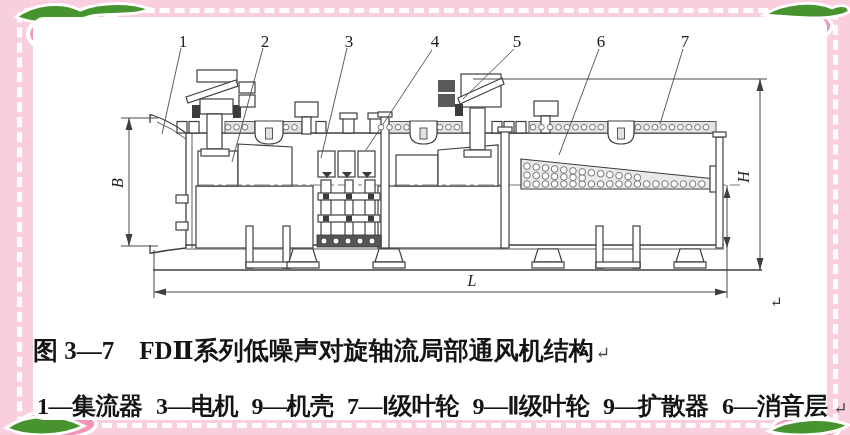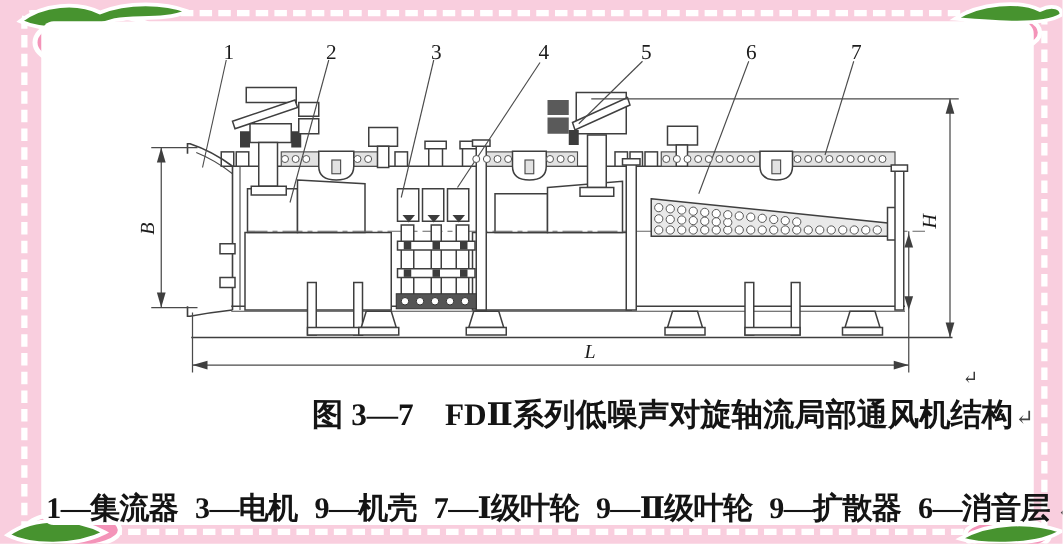--- a/index.html
+++ b/index.html
@@ -16,26 +16,26 @@
   .wf{fill:#ffffff;stroke:#3f3f3f;stroke-width:1.2;}
   .gf{fill:#e2e2e2;stroke:#4a4a4a;stroke-width:0.9;}
   .df{fill:#3c3c3c;stroke:none;}
   .d2{fill:#5a5a5a;stroke:none;}
   .dim{stroke:#4a4a4a;stroke-width:1;fill:none;}
   .ah{fill:#3f3f3f;stroke:none;}
   .pc{fill:#ffffff;stroke:#555;stroke-width:0.8;}
   .bc{fill:#ffffff;stroke:#333;stroke-width:0.8;}
   text.call{font:17px "Liberation Serif",serif;fill:#1c1c1c;text-anchor:middle;}
   text.dimlab{font:italic 16px "Liberation Serif",serif;fill:#1c1c1c;text-anchor:middle;}
-  .caption{position:absolute;left:33px;top:315px;width:794px;z-index:5;
-         text-align:right;font-size:25px;font-weight:700;color:#141414;white-space:nowrap;}
+  .caption{position:absolute;left:33px;top:334px;width:794px;z-index:5;
+         text-align:left;font-size:25px;font-weight:700;color:#141414;white-space:nowrap;}
   .legend{position:absolute;left:33px;top:390px;width:794px;z-index:5;
          text-align:center;font-size:24px;font-weight:700;color:#141414;
          white-space:nowrap;letter-spacing:-0.5px;}
-  .legend span.item{margin:0 4px;}
+  .legend span.item{margin:0 4px;font-family:Liberation Serif, serif;}
   .pmark{font-size:0.7em;color:#444;font-weight:400;margin-left:2px;}
   .stray-mark{position:absolute;left:770px;top:293px;z-index:5;font-size:15px;color:#3a3a3a;}
 </style>
 </head>
 <body>
 
 <div id="stage">
 
   <div class="dash-border"></div>
 

